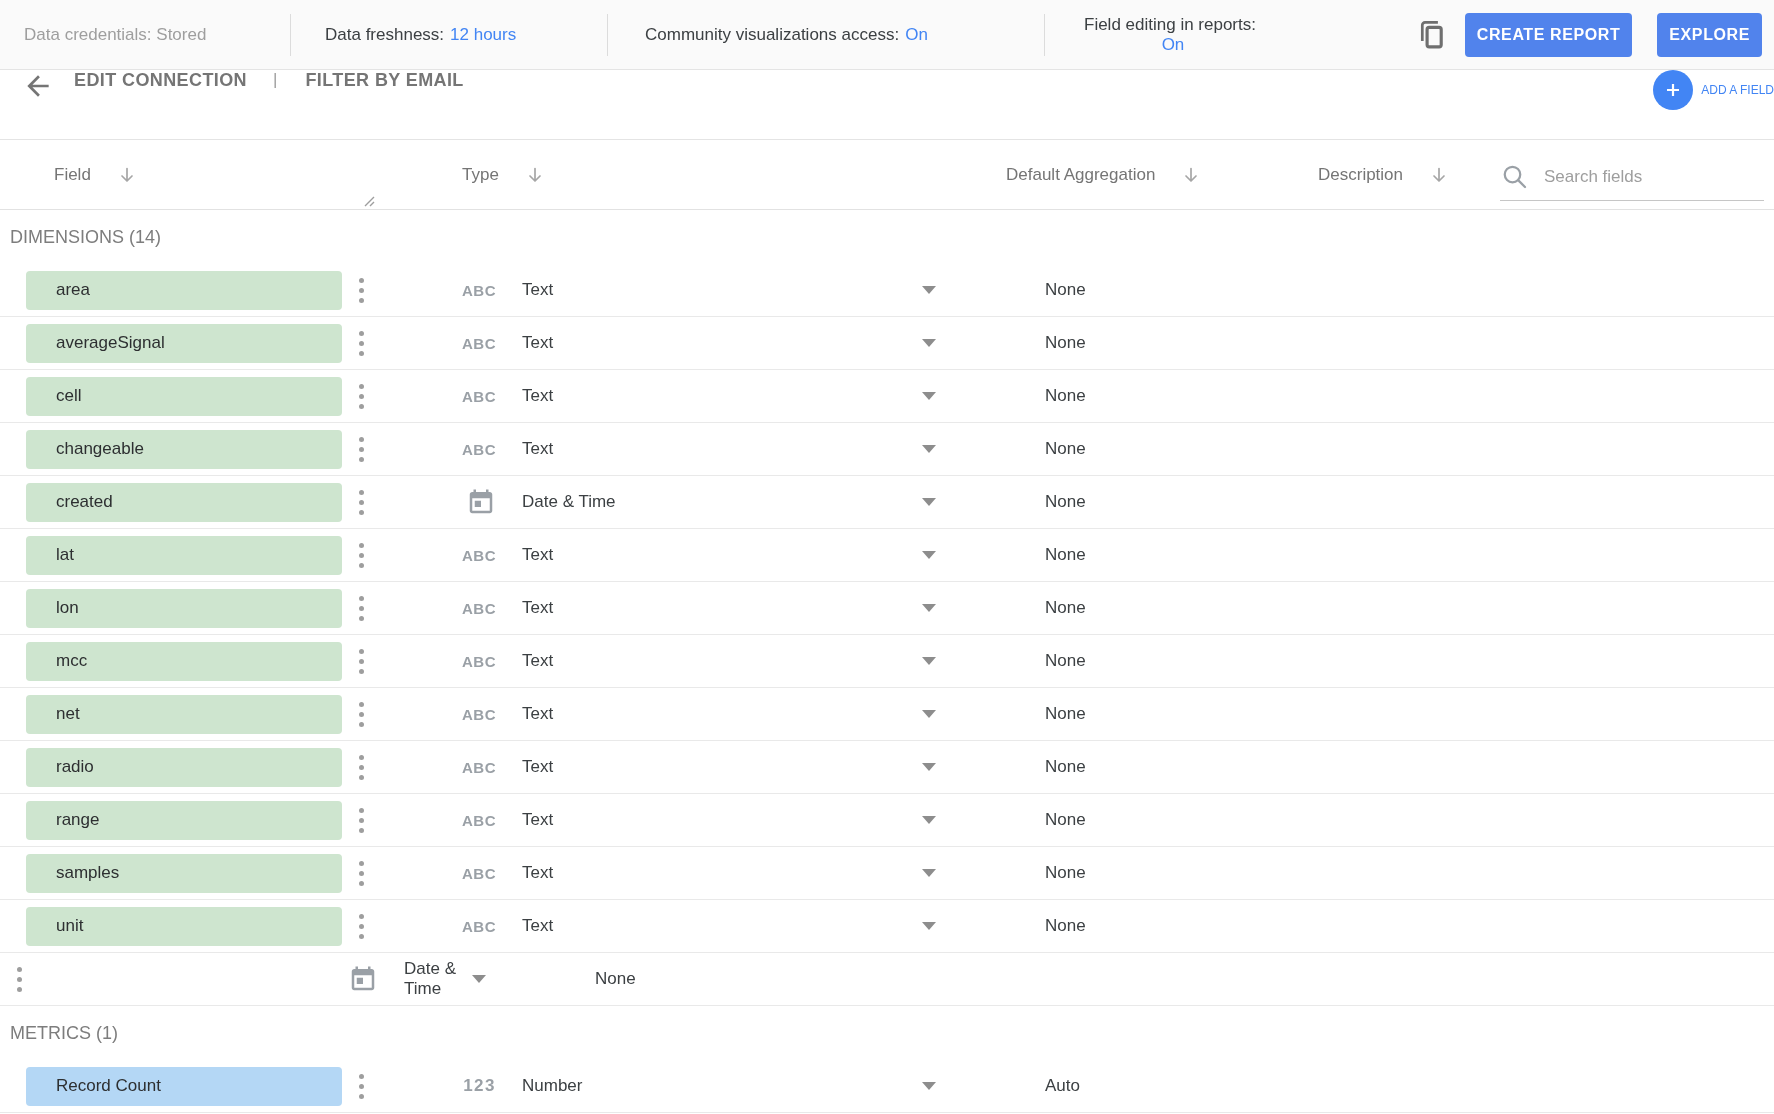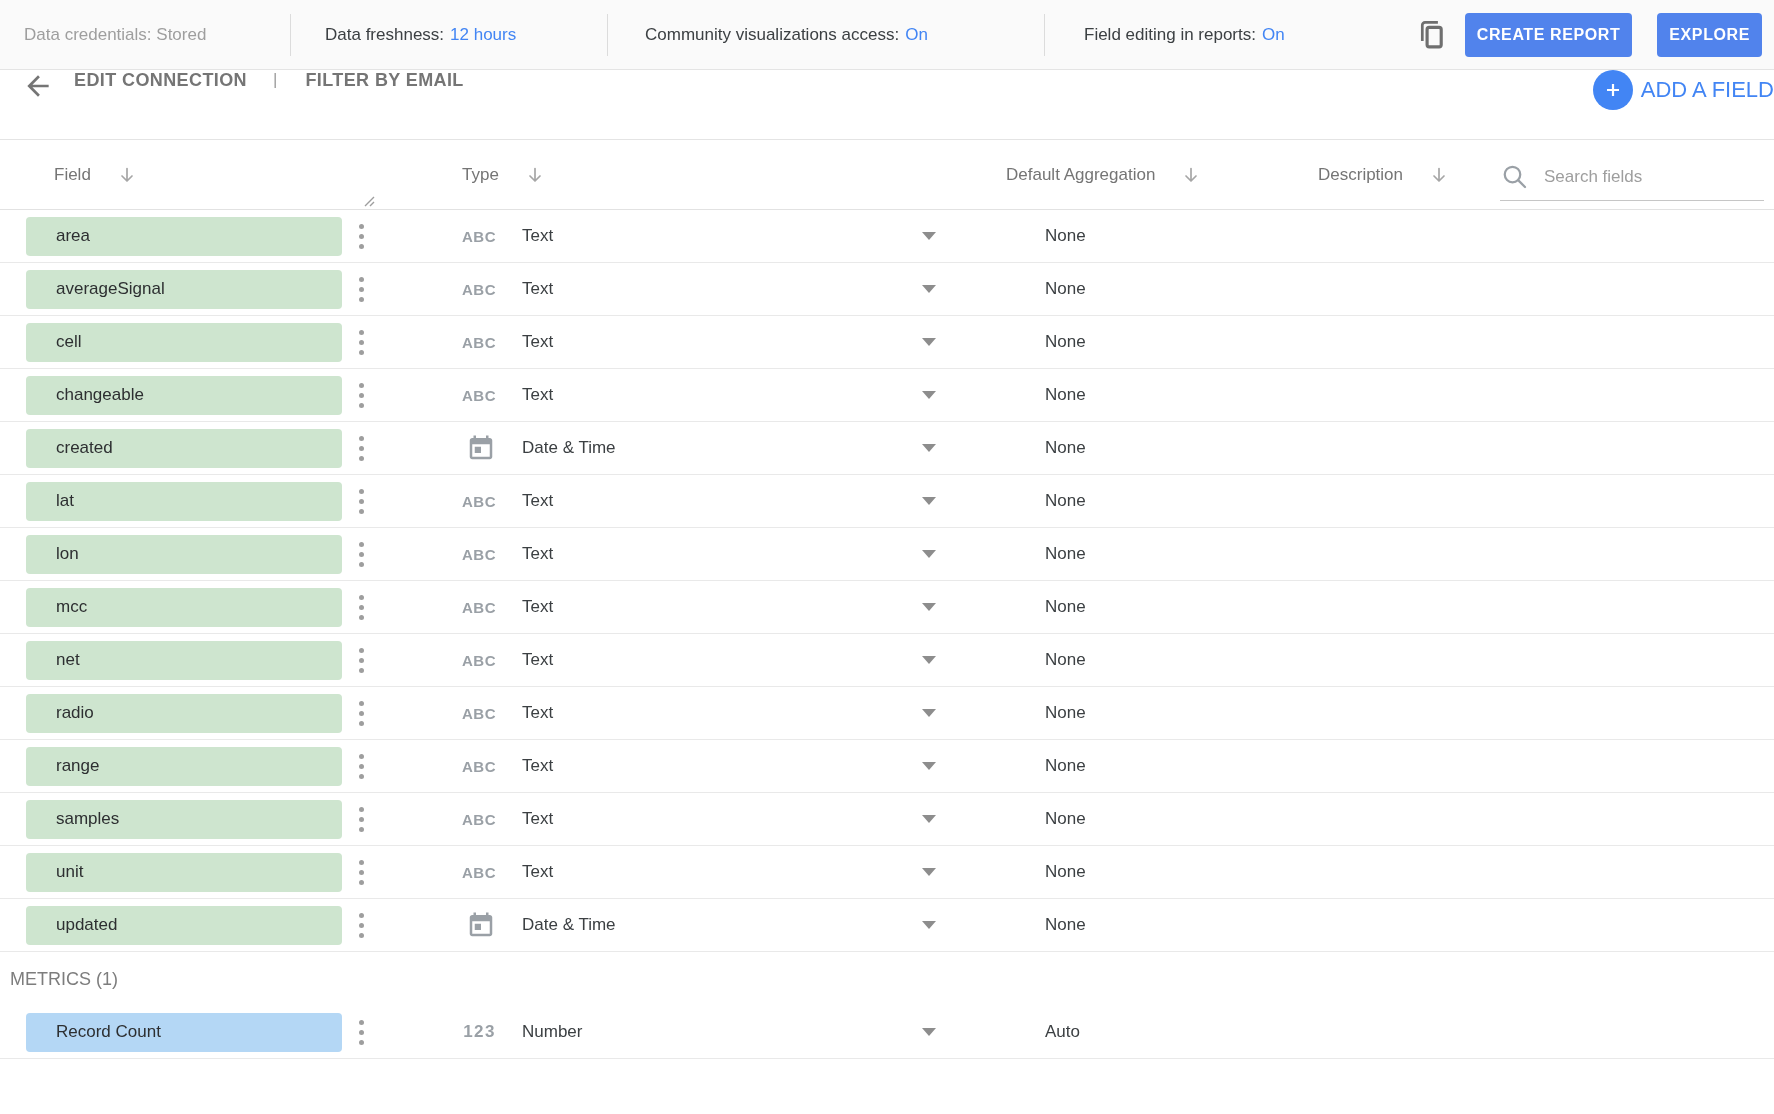--- a/index.html
+++ b/index.html
@@ -23,21 +23,21 @@
 
   
   .topbar{height:70px;background:#fafafa;border-bottom:1px solid var(--line);
     display:flex;align-items:center;}
   .seg{font-size:17px;display:flex;align-items:center;white-space:nowrap;}
   .seg .lbl{color:var(--text-dark);}
   .seg .val{color:var(--link-blue);margin-left:6px;cursor:pointer;}
   .seg-credentials{margin-left:24px;width:266px;color:#9e9e9e;}
   .seg-freshness{padding-left:34px;width:316px;}
   .seg-community{padding-left:37px;width:436px;}
-  .seg-fieldedit{padding-left:39px;}
+  .seg-fieldedit{padding-left:39px;flex-direction:column;}
   .vdiv{width:1px;height:42px;background:#dcdcdc;}
   .icon-btn{background:none;border:none;padding:0;cursor:pointer;}
   .copy-btn{margin-left:auto;margin-right:16px;}
   .blue-btn{height:44px;border:none;border-radius:4px;background:var(--button-blue);
     color:#fff;font-family:inherit;font-size:16px;font-weight:700;letter-spacing:.6px;
     padding:0 12px;cursor:pointer;}
   .create-btn{margin-right:25px;}
   .explore-btn{margin-right:12px;}
 
   
@@ -46,21 +46,21 @@
   .tool-link{font-size:18px;font-weight:700;letter-spacing:.4px;color:var(--text-gray);
     background:none;border:none;font-family:inherit;cursor:pointer;padding:0;}
   .edit-connection{margin-left:20px;}
   .tool-sep{margin-left:26px;color:#9e9e9e;font-size:17px;}
   .filter-email{margin-left:28px;}
   .add-btn{display:flex;align-items:center;background:none;border:none;cursor:pointer;padding:0;font-family:inherit;}
   .add-field{margin-left:auto;}
   .add-parameter{margin-left:68px;margin-right:18px;}
   .plus-circle{width:40px;height:40px;border-radius:50%;background:var(--link-blue);
     display:flex;align-items:center;justify-content:center;flex:none;}
-  .add-label{font-size:22px;color:var(--link-blue);margin-left:8px;white-space:nowrap;}
+  .add-label{font-size:12px;color:var(--link-blue);margin-left:8px;white-space:nowrap;}
 
   
   .table-header{height:70px;border-bottom:1px solid #e2e2e2;position:relative;}
   .hcell{position:absolute;top:50%;transform:translateY(-50%);
     display:flex;align-items:center;font-size:17px;color:var(--text-gray);
     background:none;border:none;font-family:inherit;cursor:pointer;padding:0;}
   .h-field{left:54px;}
   .h-type{left:462px;text-align:right;}
   .h-agg{left:1006px;}
   .h-desc{left:1318px;}
@@ -195,20 +195,21 @@
         <circle cx="10" cy="10" r="6.2" stroke="#9aa0a6" stroke-width="1.8"></circle>
         <path d="M14.7 14.7L20 20" stroke="#9aa0a6" stroke-width="1.8" stroke-linecap="round"></path>
       </svg>
     </span>
     <input class="search-input" type="text" placeholder="Search fields" style="">
   </div>
 </div>
 
 <div id="table-body">
   <section>
+    <div class="section-title">DIMENSIONS (14)</div>
     <div class="section-rows">
   <div class="field-row">
     <div class="cell-pill">
       <div class="pill pill-dimension">
         <span class="pill-label">area</span>
       </div>
     </div>
     <button class="kebab">
       <span class="dot"></span>
       <span class="dot"></span>
@@ -511,25 +512,20 @@
       <span class="type-label">Text</span>
       <span class="dropdown-arrow"></span>
     </div>
     <div class="cell-agg">
       <span class="agg-value">None</span>
     </div>
     <div class="cell-desc"></div>
   </div>
 
   <div class="field-row">
-    <div class="cell-pill">
-      <div class="pill pill-dimension">
-        <span class="pill-label">updated</span>
-      </div>
-    </div>
     <button class="kebab">
       <span class="dot"></span>
       <span class="dot"></span>
       <span class="dot"></span>
     </button>
     <div class="cell-type-icon">
             <svg width="30" height="30" viewBox="0 0 24 24">
               <path fill="#9aa0a6" d="M19 4h-1V2h-2v2H8V2H6v2H5c-1.1 0-2 .9-2 2v13c0 1.1.9 2 2 2h14c1.1 0 2-.9 2-2V6c0-1.1-.9-2-2-2zm0 15H5V9h14v10zM7 11h5v5H7v-5z"></path>
             </svg>
           </div>

